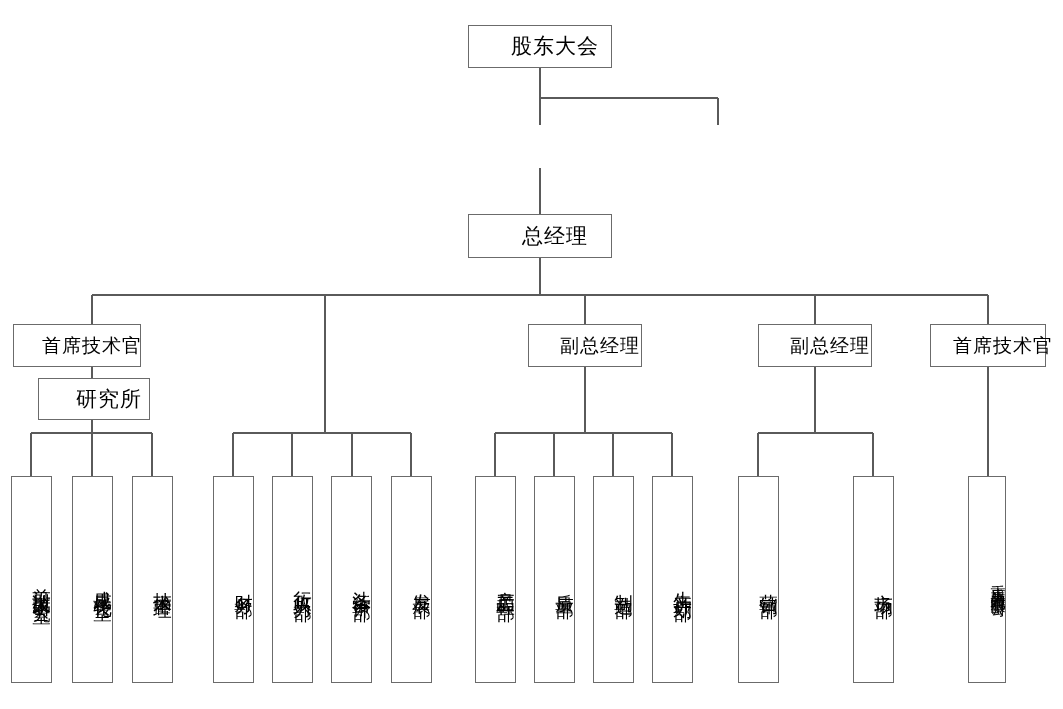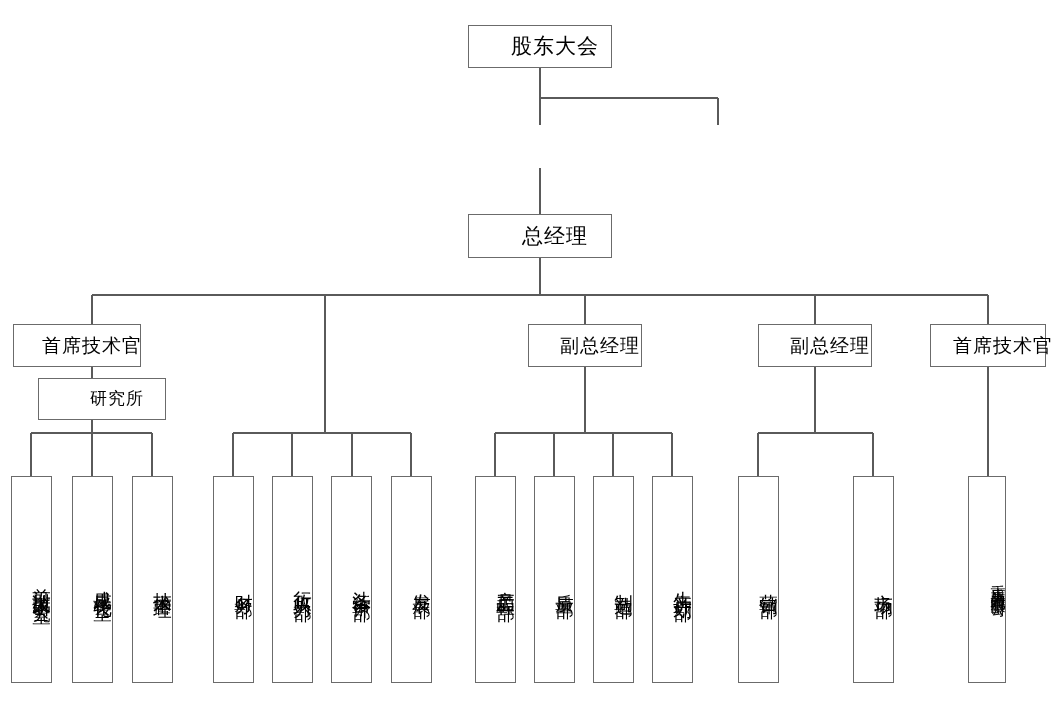--- a/index.html
+++ b/index.html
@@ -112,21 +112,21 @@
   <div class="node horiz" style="left:468px;top:25px;width:144px;height:43px;">股东大会</div>
 
 
   <div class="node horiz" style="left:468px;top:214px;width:144px;height:44px;">总经理</div>
 
   <div class="node horiz" style="left:13px;top:324px;width:128px;height:43px;font-size:19px;">首席技术官</div>
   <div class="node horiz" style="left:528px;top:324px;width:114px;height:43px;font-size:19px;">副总经理</div>
   <div class="node horiz" style="left:758px;top:324px;width:114px;height:43px;font-size:19px;">副总经理</div>
   <div class="node horiz" style="left:930px;top:324px;width:116px;height:43px;font-size:19px;">首席技术官</div>
 
-  <div class="node horiz" style="left:38px;top:378px;width:128px;height:42px;font-size:17px;">研究所</div>
+  <div class="node horiz" style="left:38px;top:378px;width:112px;height:42px;font-size:21px;">研究所</div>
 
   <div class="node vert" style="left:11px;top:476px;width:41px;height:207px;">前沿技术研究室</div>
   <div class="node vert" style="left:72px;top:476px;width:41px;height:207px;">成果转化室</div>
   <div class="node vert" style="left:132px;top:476px;width:41px;height:207px;">技术管理</div>
 
   <div class="node vert" style="left:213px;top:476px;width:41px;height:207px;">财务部</div>
   <div class="node vert" style="left:272px;top:476px;width:41px;height:207px;">行政人力部</div>
   <div class="node vert" style="left:331px;top:476px;width:41px;height:207px;">法务审计部</div>
   <div class="node vert" style="left:391px;top:476px;width:41px;height:207px;">发展部</div>
 

